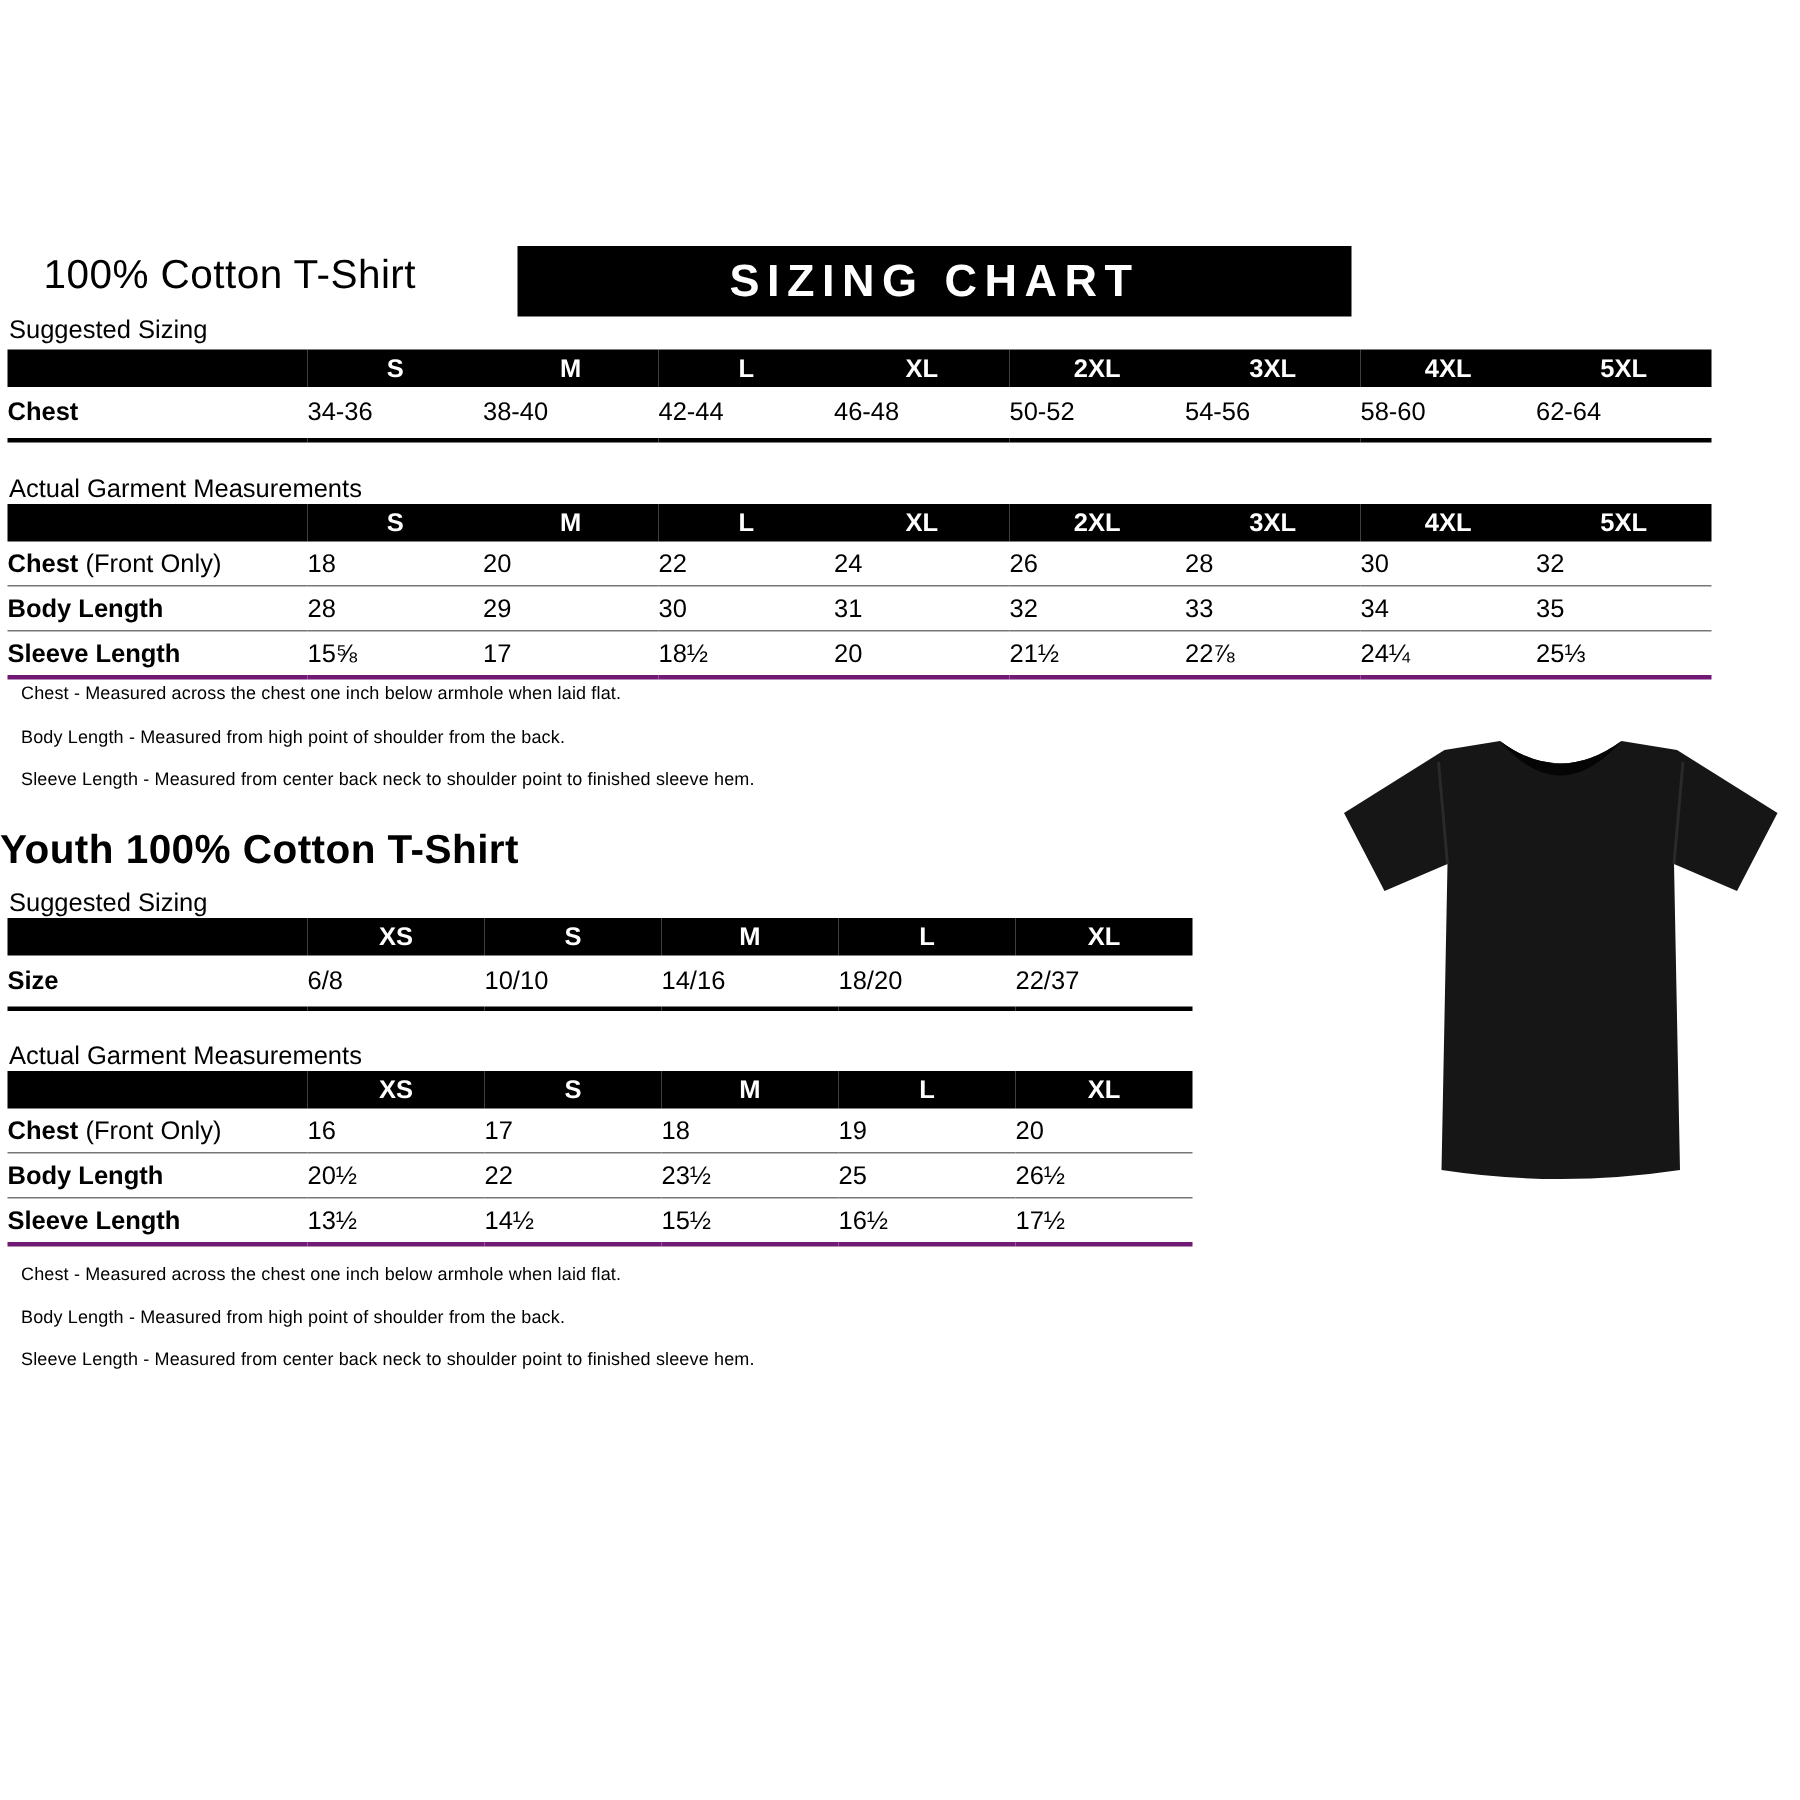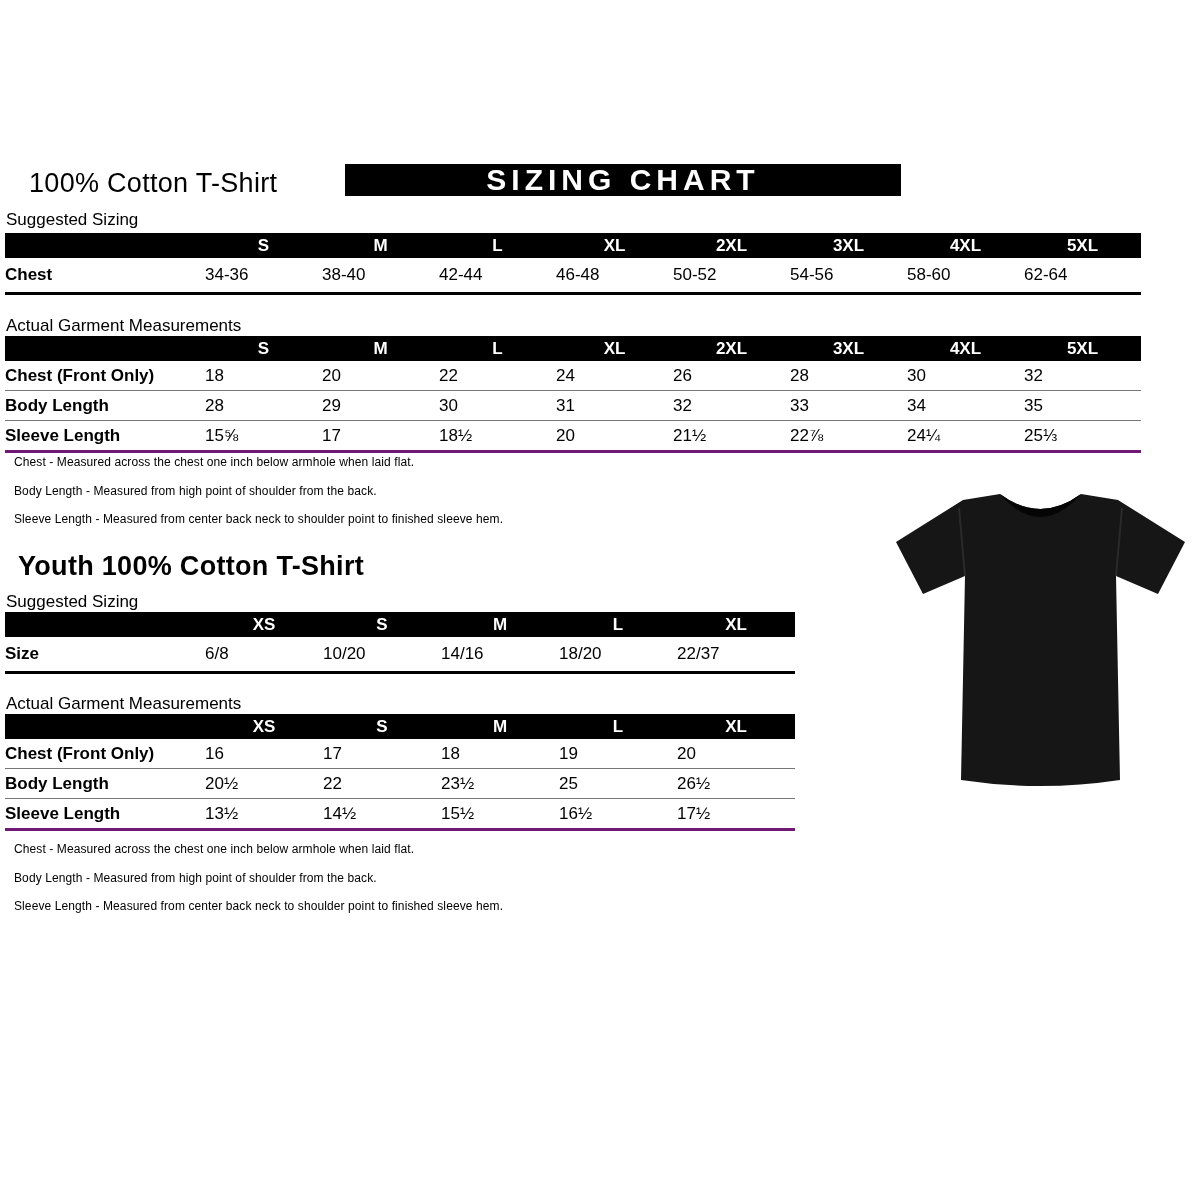--- a/index.html
+++ b/index.html
@@ -1,34 +1,34 @@
 <!DOCTYPE html>
 <html><head>
 <meta charset="utf-8">
 <style>
   html,body{margin:0;padding:0}
   body{width:1200px;height:1200px;position:relative;background:#fff;color:#000;
        font-family:"Liberation Sans",sans-serif;overflow:hidden}
   .abs{position:absolute}
   .h1{font-size:27px;letter-spacing:.3px}
   .h1b{font-size:27px;font-weight:bold;letter-spacing:.3px}
-  .banner{left:345px;top:164px;width:556px;height:32px;background:#000;color:#fff;
+  .banner{left:345px;top:164px;width:556px;height:47px;background:#000;color:#fff;
           font-weight:bold;font-size:30px;letter-spacing:5px;
           display:flex;align-items:center;justify-content:center}
   .sec{font-size:17px}
   .note{font-size:12px;letter-spacing:.1px}
   table.sz{border-collapse:collapse;table-layout:fixed;position:absolute}
   table.sz th{background:#000;color:#fff;font-size:17px;font-weight:bold;height:25px;
               text-align:center;padding:0}
   table.sz td{font-size:17px;padding:0;vertical-align:middle}
   table.sug td{height:34px;border-bottom:3px solid #000}
   table.act td{height:29px;border-bottom:1px solid #767676}
   table.act tr.last td{border-bottom:3px solid #701a75}
   td.lab{text-align:left;padding-left:12px;font-weight:bold}
-  .sfx{font-weight:bold}
+  .sfx{font-weight:normal}
 </style>
 </head>
 <body>
 
 <div class="abs h1" style="left:29px;top:168px">100% Cotton T-Shirt</div>
 <div class="abs banner">SIZING CHART</div>
 
 <div class="abs sec" style="left:6px;top:210px">Suggested Sizing</div>
 
 <table class="sz sug" style="left:5px;top:233px;width:1136px">
@@ -114,42 +114,42 @@
     <td>24¼</td>
     <td>25⅓</td>
   </tr>
 </tbody>
   </table>
 
 <div class="abs note" style="left:14px;top:455px">Chest - Measured across the chest one inch below armhole when laid flat.</div>
 <div class="abs note" style="left:14px;top:484px">Body Length - Measured from high point of shoulder from the back.</div>
 <div class="abs note" style="left:14px;top:512px">Sleeve Length - Measured from center back neck to shoulder point to finished sleeve hem.</div>
 
-<div class="abs h1b" style="left:18px;top:551px">Youth 100% Cotton T-Shirt</div>
+<div class="abs h1b" style="left:0;top:551px">Youth 100% Cotton T-Shirt</div>
 
 <div class="abs sec" style="left:6px;top:592px">Suggested Sizing</div>
 
 <table class="sz sug" style="left:5px;top:612px;width:790px">
   <colgroup>
       <col style="width:200px">
       <col span="5" style="width:118px">
     </colgroup>
   <tbody>
       <tr>
     <th></th>
     <th>XS</th>
     <th>S</th>
     <th>M</th>
     <th>L</th>
     <th>XL</th>
   </tr>
   <tr>
     <td class="lab">Size</td>
     <td>6/8</td>
-    <td>10/20</td>
+    <td>10/10</td>
     <td>14/16</td>
     <td>18/20</td>
     <td>22/37</td>
   </tr>
 </tbody>
   </table>
 
 <div class="abs sec" style="left:6px;top:694px">Actual Garment Measurements</div>
 
 <table class="sz act" style="left:5px;top:714px;width:790px">

